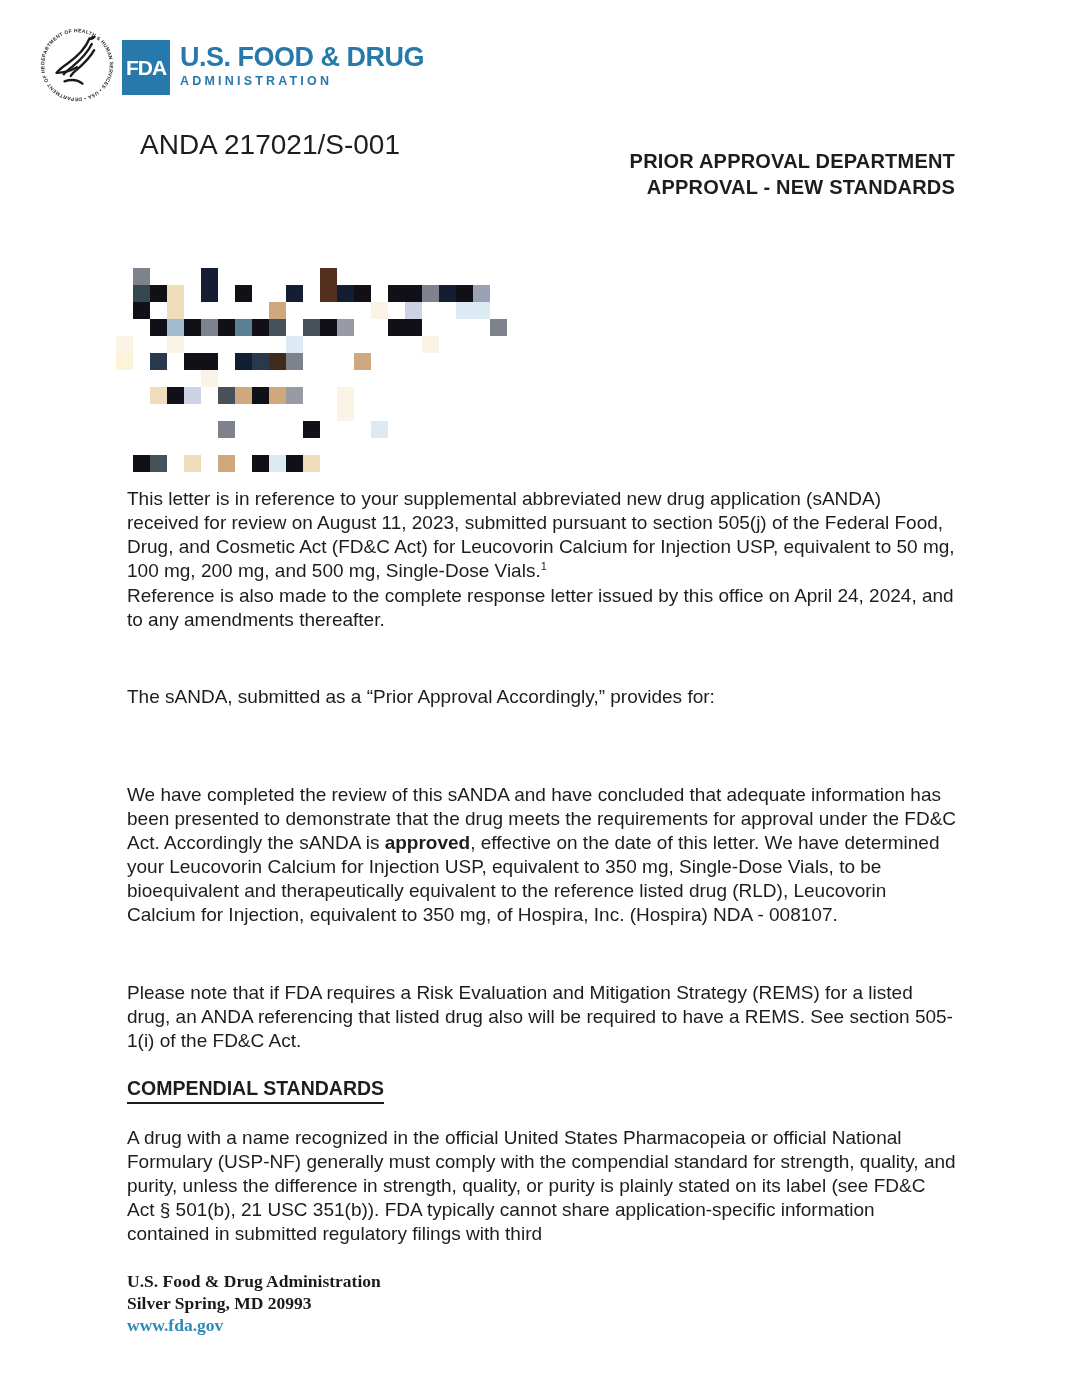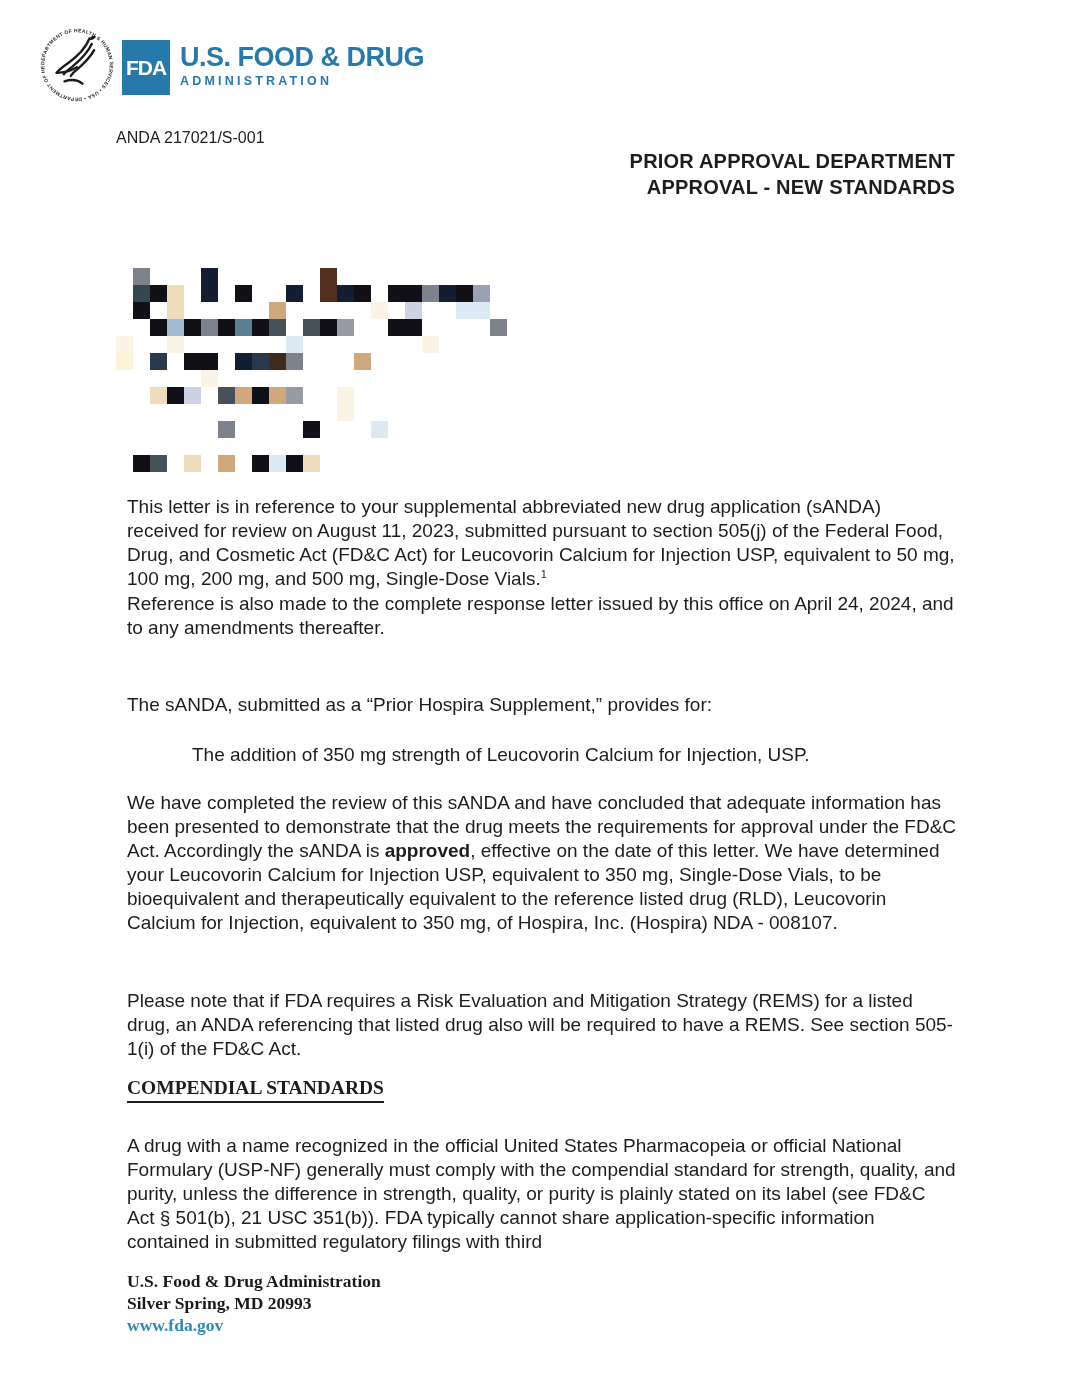--- a/index.html
+++ b/index.html
@@ -17,39 +17,39 @@
   .fda-lockup { position:absolute; left:122px; top:40px; display:flex; align-items:flex-start; }
   .fda-box {
     width:48px; height:55px; background:#2779ab;
     display:flex; align-items:center; justify-content:center;
     color:#ffffff; font-weight:bold; font-size:21px; letter-spacing:-1px;
   }
   .brand { margin-left:10px; padding-top:3px; color:#2779ab; }
   .brand1 { font-weight:bold; font-size:27px; letter-spacing:-0.5px; line-height:28px; }
   .brand2 { font-weight:bold; font-size:12.5px; letter-spacing:3.2px; margin-top:3px; }
   
-  .anda { position:absolute; left:116px; top:129px; font-size:16px; }
+  .anda { position:absolute; left:140px; top:129px; font-size:28px; }
   .title {
     position:absolute; right:125px; top:148px;
     text-align:right; font-weight:bold; font-size:20px; line-height:26px;
     letter-spacing:0.2px;
   }
   
   .mosaic { position:absolute; left:116px; top:268px; width:391px; height:204px; filter:blur(0.5px); }
   .mcell { position:absolute; }
   
   .para {
     position:absolute; left:127px; width:830px;
-    font-size:19px; line-height:24px;margin-top:8px;
+    font-size:19px; line-height:24px;
   }
   .para sup { font-size:11px; vertical-align:super; line-height:0; }
   .indent { padding-left:65px; }
   .compendial-heading {
     position:absolute; left:127px; top:1077px;
-    font-size:19.5px; font-weight:bold;font-family:Liberation Serif, serif;
+    font-size:19.5px; font-weight:bold;
   }
   .compendial-heading span { display:inline-block; border-bottom:2px solid #1d1d1f; padding-bottom:2px; }
   
   .footer {
     position:absolute; left:127px; top:1270px;
     font-family:"Liberation Serif", serif;
     font-weight:bold; font-size:17.5px; line-height:22px; color:#1a1a1a;
   }
   .footer a { color:#2e8ab8; text-decoration:none; font-weight:bold; display:inline-block; }
 </style>
@@ -165,23 +165,22 @@
       <div class="mcell" style="left: 136px; top: 187px; width: 17px; height: 17px; background: rgb(16, 16, 22);"></div>
       <div class="mcell" style="left: 153px; top: 187px; width: 17px; height: 17px; background: rgb(220, 234, 243);"></div>
       <div class="mcell" style="left: 170px; top: 187px; width: 17px; height: 17px; background: rgb(16, 16, 22);"></div>
       <div class="mcell" style="left: 187px; top: 187px; width: 17px; height: 17px; background: rgb(238, 220, 186);"></div>
     </div>
 
   <p class="para" style="top:487px"><span>This letter is in reference to your supplemental abbreviated new drug application (sANDA) received for review on August 11, 2023, submitted pursuant to section 505(j) of the Federal Food, Drug, and Cosmetic Act (FD&amp;C Act) for Leucovorin Calcium for Injection USP, equivalent to 50 mg, 100 mg, 200 mg, and 500 mg, Single-Dose Vials.</span><sup>1</sup></p>
 
   <p class="para" style="top:584px">Reference is also made to the complete response letter issued by this office on April 24, 2024, and to any amendments thereafter.</p>
 
-  <p class="para" style="top:685px">The sANDA, submitted as a “Prior Hospira Supplement,” provides for:</p>
+  <p class="para" style="top:685px">The sANDA, submitted as a “Prior Approval Accordingly,” provides for:</p>
 
-  <p class="para indent" style="top:735px">The addition of 350 mg strength of Leucovorin Calcium for Injection, USP.</p>
 
   <p class="para" style="top:783px"><span>We have completed the review of this sANDA and have concluded that adequate information has been presented to demonstrate that the drug meets the requirements for approval under the FD&amp;C Act. Accordingly the sANDA is </span><b>approved</b><span>, effective on the date of this letter. We have determined your Leucovorin Calcium for Injection USP, equivalent to 350 mg, Single-Dose Vials, to be bioequivalent and therapeutically equivalent to the reference listed drug (RLD), Leucovorin Calcium for Injection, equivalent to 350 mg, of Hospira, Inc. (Hospira) NDA - 008107.</span></p>
 
   <p class="para" style="top:981px">Please note that if FDA requires a Risk Evaluation and Mitigation Strategy (REMS) for a listed drug, an ANDA referencing that listed drug also will be required to have a REMS. See section 505-1(i) of the FD&amp;C Act.</p>
 
   <h2 class="compendial-heading"><span>COMPENDIAL STANDARDS</span></h2>
 
   <p class="para" style="top:1126px">A drug with a name recognized in the official United States Pharmacopeia or official National Formulary (USP-NF) generally must comply with the compendial standard for strength, quality, and purity, unless the difference in strength, quality, or purity is plainly stated on its label (see FD&amp;C Act § 501(b), 21 USC 351(b)). FDA typically cannot share application-specific information contained in submitted regulatory filings with third</p>
 
   <div class="footer">

